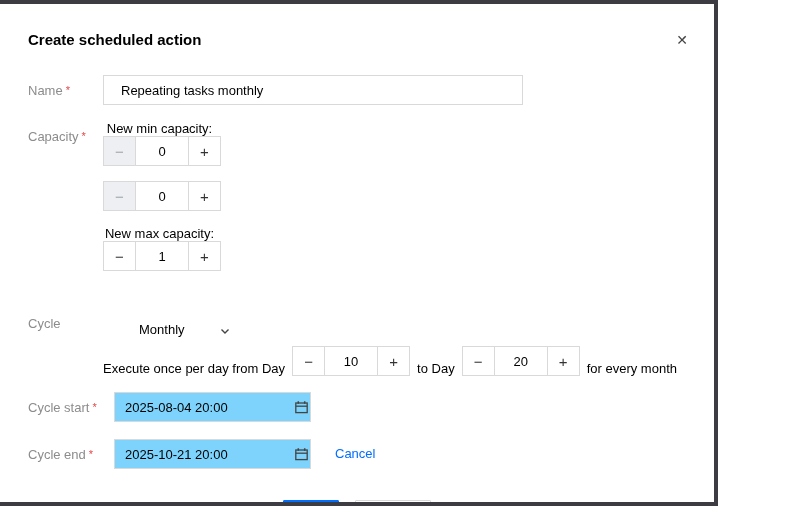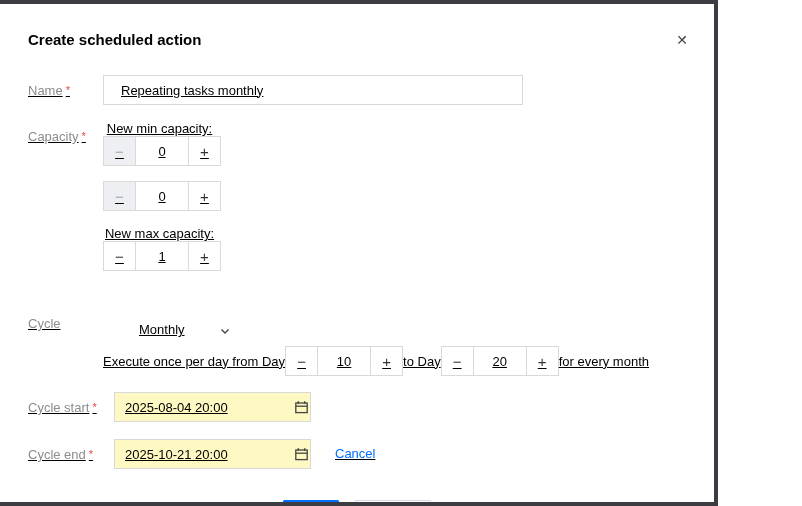--- a/index.html
+++ b/index.html
@@ -31,21 +31,21 @@
     font-weight: 700;
     color: #000000;
   }
   .close {
     font-size: 14px;
     color: #444444;
     cursor: pointer;
     line-height: 1;
   }
   .form { padding: 0 28px; }
-  .row { display: flex; align-items: flex-start; text-decoration: underline; }
+  .row { display: flex; align-items: flex-start; }
   .row-label {
     width: 75px;
     flex: 0 0 75px;
     color: #8c8c8c;
     line-height: 30px;
     white-space: nowrap;
   }
   .req {
     color: #e54545;
     font-size: 11px;
@@ -101,36 +101,37 @@
     justify-content: space-between;
     width: 92px;
     height: 28px;
     cursor: pointer;
     margin-left: 36px;
   }
   .select-value { color: #000000; }
   .chevron svg { display: block; }
   .execute-row {
     display: flex;
-    align-items: center;
+    align-items: flex-end;
     margin-top: 9px;
+    gap: 7px;
     white-space: nowrap;
   }
   .execute-row .txt { color: #000000; }
   .row-date { margin-top: 16px; gap: 11px; }
   .date-input {
     display: flex;
     align-items: center;
     justify-content: space-between;
     width: 197px;
     height: 30px;
     border: 1px solid #d9d9d9;
     padding: 0 1px 0 10px;
     cursor: pointer;
-    background: #fef9c3;
+    background: #7dd3fc;
   }
   .date-value { color: #000000; }
   .cal-icon svg { display: block; }
   .cancel-link {
     color: #006eff;
     margin-left: 13px;
     line-height: 30px;
     cursor: pointer;
     text-decoration: none;
   }

